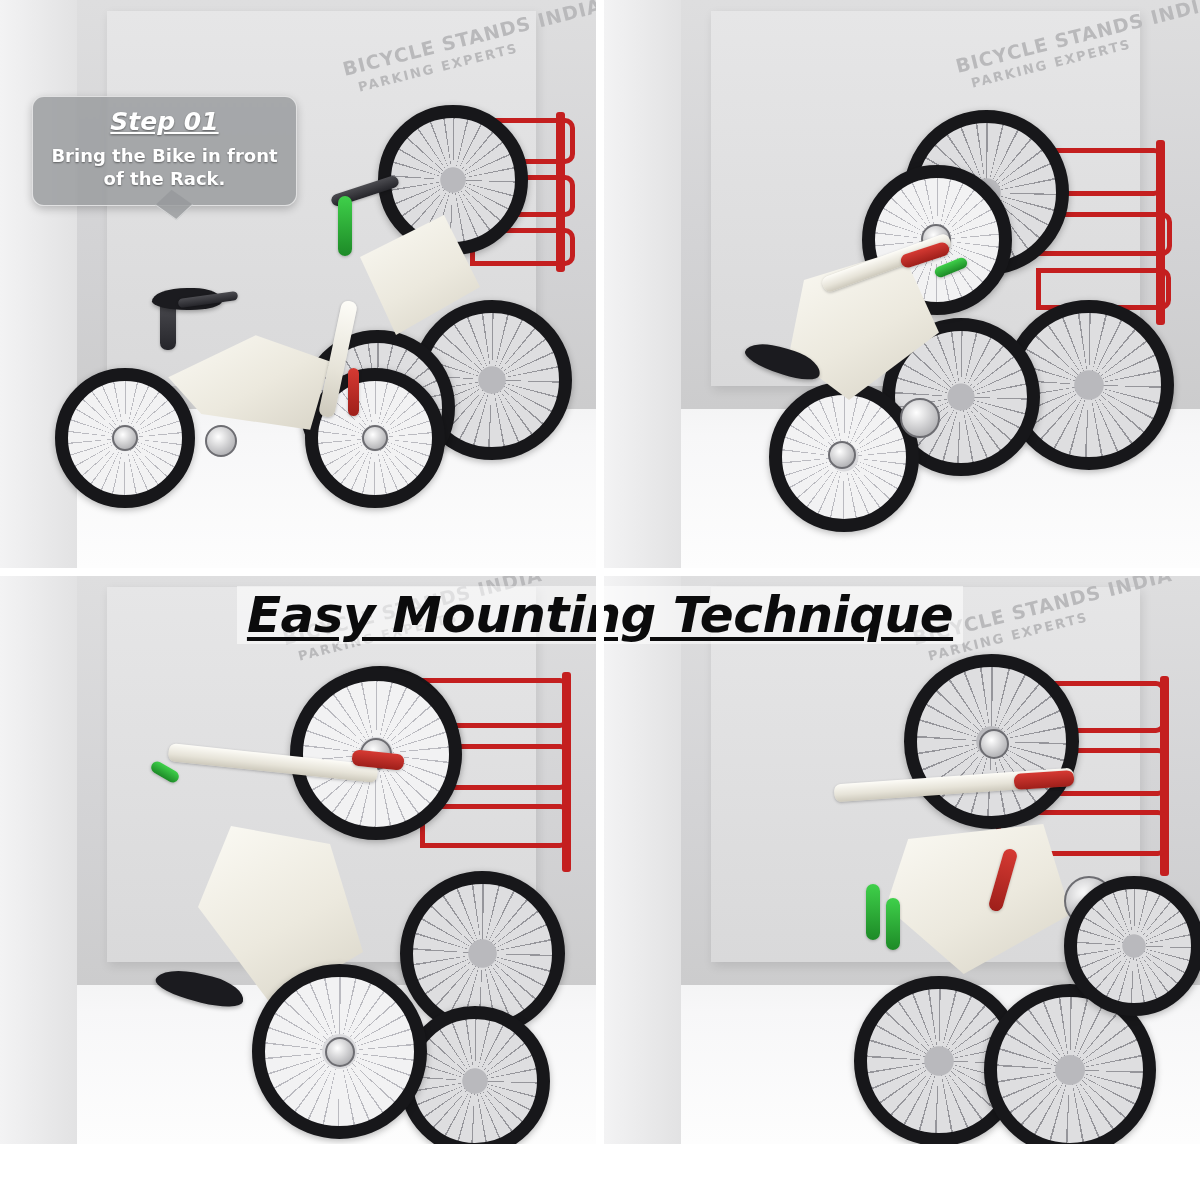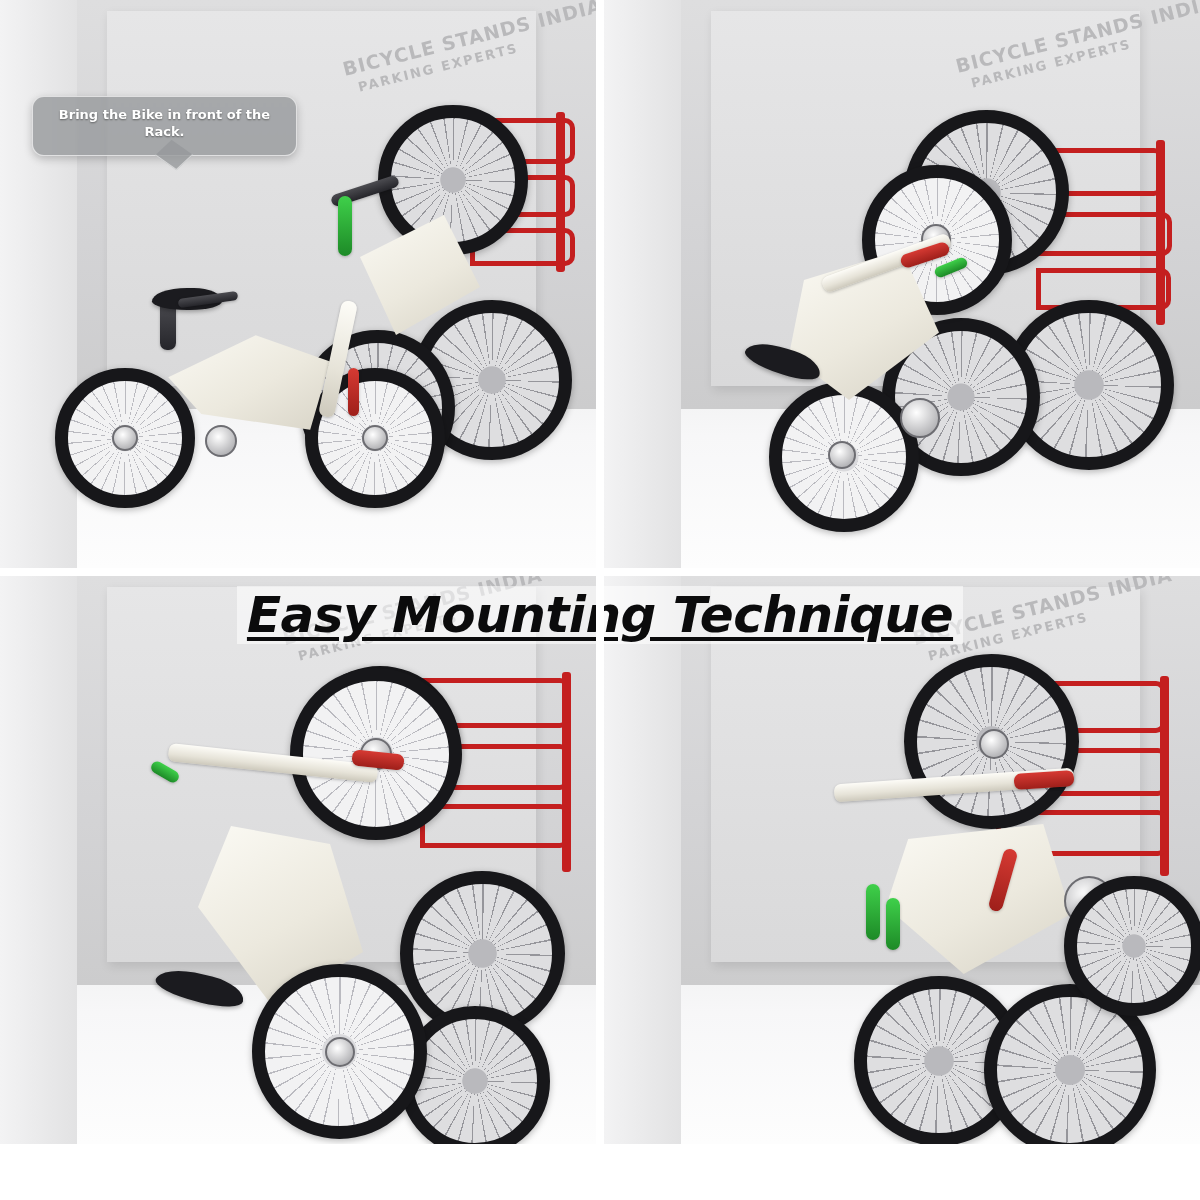--- a/index.html
+++ b/index.html
@@ -148,21 +148,21 @@
     font-style: italic;
     font-weight: 700;
     font-size: 25px;
     text-decoration: underline;
     margin-bottom: 8px;
     color: #ffffff;
   }
   .callout .step-body {
     display: block;
     font-weight: 700;
-    font-size: 13px;
+    font-size: 18px;
     line-height: 1.3;
     color: #ffffff;
   }
   .callout .tail {
     position: absolute;
     width: 26px; height: 22px;
     background: rgba(150,152,155,.80);
     border-right: 1.5px solid rgba(255,255,255,.55);
     border-bottom: 1.5px solid rgba(255,255,255,.55);
     transform: rotate(35deg) skewX(-12deg);
@@ -246,20 +246,21 @@
       <div class="frame-plate" style="left:165px; top:330px; width:165px; height:105px; clip-path: polygon(2% 45%, 55% 5%, 100% 30%, 88% 95%, 22% 80%);"></div>
       <div class="tube" style="left:330px; top:300px; width:16px; height:118px; transform: rotate(12deg);"></div>
       <div class="tube dark" style="left:160px; top:300px; width:16px; height:50px;"></div>
       <div class="saddle" style="left:152px; top:288px; width:70px; height:22px;"></div>
       <div class="tube dark" style="left:178px; top:295px; width:60px; height:9px; transform: rotate(-8deg);"></div>
       <div class="hub" style="left:205px; top:425px; width:32px; height:32px;"></div>
       <div class="tube red" style="left:348px; top:368px; width:11px; height:48px;"></div>
     </div>
 
     <div class="callout" id="callout-1">
+      <span class="step-title">Step 01</span>
       <span class="step-body">Bring the Bike in front of the Rack.</span>
       <span class="tail"></span>
     </div>
   </div>
 
   <div class="panel" id="panel-2">
     <div class="scene">
       <div class="floor"></div>
       <div class="wall-back"></div>
       <div class="wall-left"></div>

